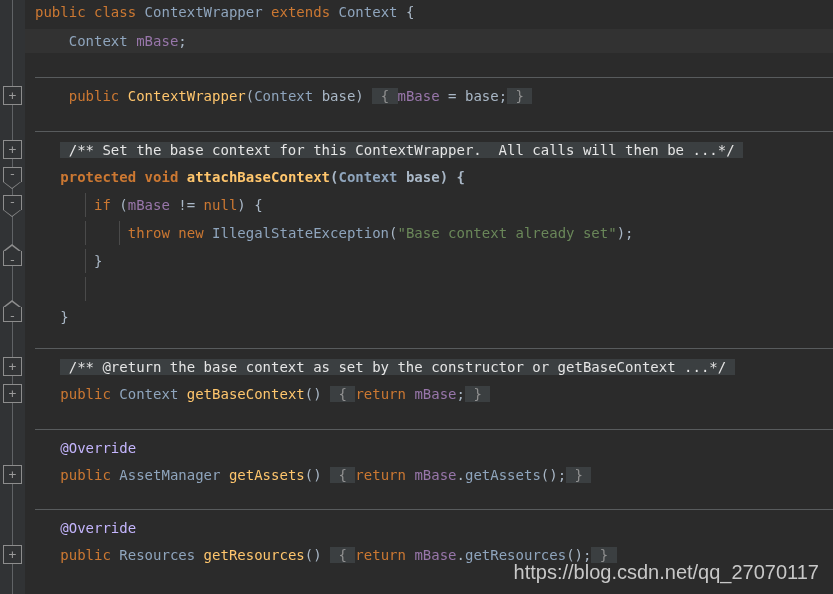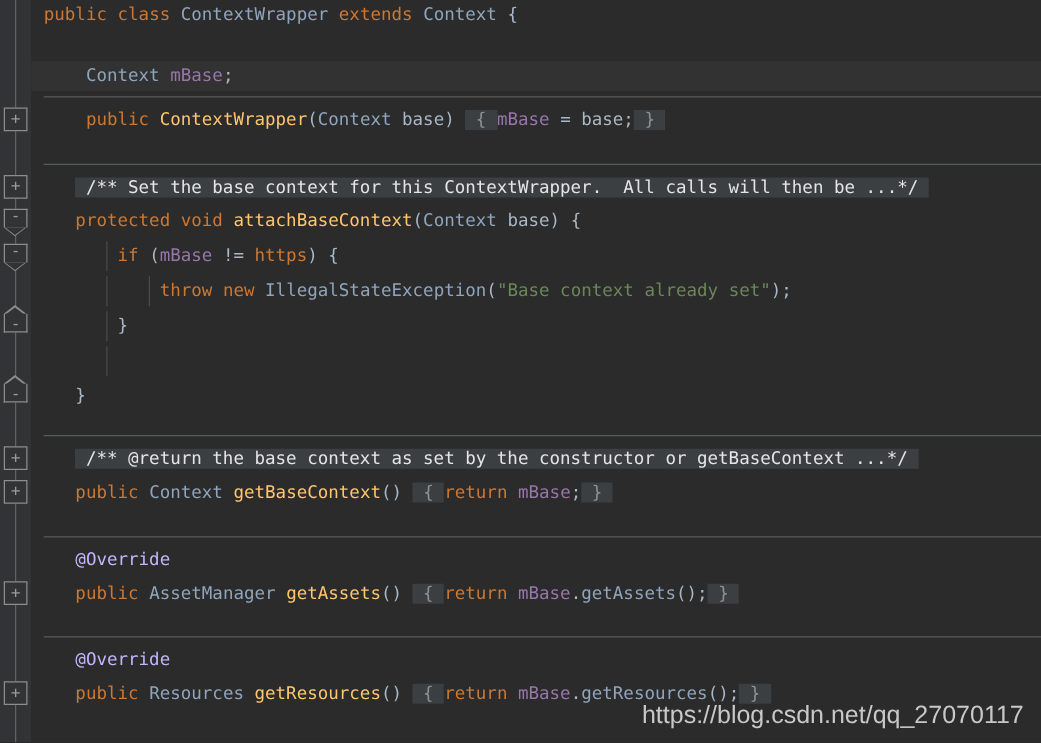--- a/index.html
+++ b/index.html
@@ -117,21 +117,21 @@
   .row {
     position: absolute;
     left: 0;
     width: 808px;
     height: 24px;
     white-space: pre;
     font-family: "DejaVu Sans Mono", "Liberation Mono", monospace;
     font-size: 14px;
     line-height: 24px;
   }
-  .row.current { background: #323232; margin-top: 20px; }
+  .row.current { background: #323232; }
   .sep {
     position: absolute;
     left: 10px;
     width: 798px;
     height: 1px;
     background: #585b5d;
   }
   .indent {
     position: absolute;
     width: 1px;
@@ -186,22 +186,22 @@
       <div class="foldmark" style="top: 545px;">+</div>
     </div>
 
   <div id="code">
       <div class="row" style="top: 0px;"><span class="txt"><span class="kw">public</span><span class="pun"> </span><span class="kw">class</span><span class="pun"> </span><span class="cls">ContextWrapper</span><span class="pun"> </span><span class="kw">extends</span><span class="pun"> </span><span class="cls">Context</span><span class="pun"> {</span></span></div>
       <div class="row current" style="top: 29px;"><span class="txt"><span class="pun">    </span><span class="cls">Context</span><span class="pun"> </span><span class="fld">mBase</span><span class="pun">;</span></span></div>
       <div class="sep" style="top: 77px;"></div>
       <div class="row" style="top: 84px;"><span class="txt"><span class="pun">    </span><span class="kw">public</span><span class="pun"> </span><span class="fn">ContextWrapper</span><span class="pun">(</span><span class="cls">Context</span><span class="pun"> base) </span><span class="fold"> { </span><span class="fld">mBase</span><span class="pun"> = base;</span><span class="fold"> } </span></span></div>
       <div class="sep" style="top: 131px;"></div>
       <div class="row" style="top: 138px;"><span class="txt"><span class="pun">   </span><span class="foldcmt"> /** Set the base context for this ContextWrapper.  All calls will then be ...*/ </span></span></div>
-      <div class="row" style="top: 165px;"><span class="txt"><span class="pun">   </span><span class="kw">protected</span><span class="pun"> </span><span class="kw">void</span><span class="pun"> </span><span class="fn">attachBaseContext</span><span class="pun">(</span><span class="cls">Context</span><span class="pun"> base) {</span></span></div>
-      <div class="row" style="top: 193px;"><div class="indent" style="left: 60px; top: 0px; height: 24px;"></div><span class="txt"><span class="pun">       </span><span class="kw">if</span><span class="pun"> (</span><span class="fld">mBase</span><span class="pun"> != </span><span class="kw">https</span><span class="pun">) {</span></span></div>
+      <div class="row" style="top: 165px; font-weight: bold;"><span class="txt"><span class="pun">   </span><span class="kw">protected</span><span class="pun"> </span><span class="kw">void</span><span class="pun"> </span><span class="fn">attachBaseContext</span><span class="pun">(</span><span class="cls">Context</span><span class="pun"> base) {</span></span></div>
+      <div class="row" style="top: 193px;"><div class="indent" style="left: 60px; top: 0px; height: 24px;"></div><span class="txt"><span class="pun">       </span><span class="kw">if</span><span class="pun"> (</span><span class="fld">mBase</span><span class="pun"> != </span><span class="kw">null</span><span class="pun">) {</span></span></div>
       <div class="row" style="top: 221px;"><div class="indent" style="left: 60px; top: 0px; height: 24px;"></div><div class="indent" style="left: 94px; top: 0px; height: 24px;"></div><span class="txt"><span class="pun">           </span><span class="kw">throw</span><span class="pun"> </span><span class="kw">new</span><span class="pun"> </span><span class="cls">IllegalStateException</span><span class="pun">(</span><span class="str">"Base context already set"</span><span class="pun">);</span></span></div>
       <div class="row" style="top: 249px;"><div class="indent" style="left: 60px; top: 0px; height: 24px;"></div><span class="txt"><span class="pun">       }</span></span></div>
       <div class="row" style="top: 277px;"><div class="indent" style="left: 60px; top: 0px; height: 24px;"></div></div>
       <div class="row" style="top: 305px;"><span class="txt"><span class="pun">   }</span></span></div>
       <div class="sep" style="top: 348px;"></div>
       <div class="row" style="top: 355px;"><span class="txt"><span class="pun">   </span><span class="foldcmt"> /** @return the base context as set by the constructor or getBaseContext ...*/ </span></span></div>
       <div class="row" style="top: 382px;"><span class="txt"><span class="pun">   </span><span class="kw">public</span><span class="pun"> </span><span class="cls">Context</span><span class="pun"> </span><span class="fn">getBaseContext</span><span class="pun">() </span><span class="fold"> { </span><span class="kw">return</span><span class="pun"> </span><span class="fld">mBase</span><span class="pun">;</span><span class="fold"> } </span></span></div>
       <div class="sep" style="top: 429px;"></div>
       <div class="row" style="top: 436px;"><span class="txt"><span class="pun">   </span><span class="ann">@Override</span></span></div>
       <div class="row" style="top: 463px;"><span class="txt"><span class="pun">   </span><span class="kw">public</span><span class="pun"> </span><span class="cls">AssetManager</span><span class="pun"> </span><span class="fn">getAssets</span><span class="pun">() </span><span class="fold"> { </span><span class="kw">return</span><span class="pun"> </span><span class="fld">mBase</span><span class="pun">.</span><span class="cls">getAssets</span><span class="pun">();</span><span class="fold"> } </span></span></div>

